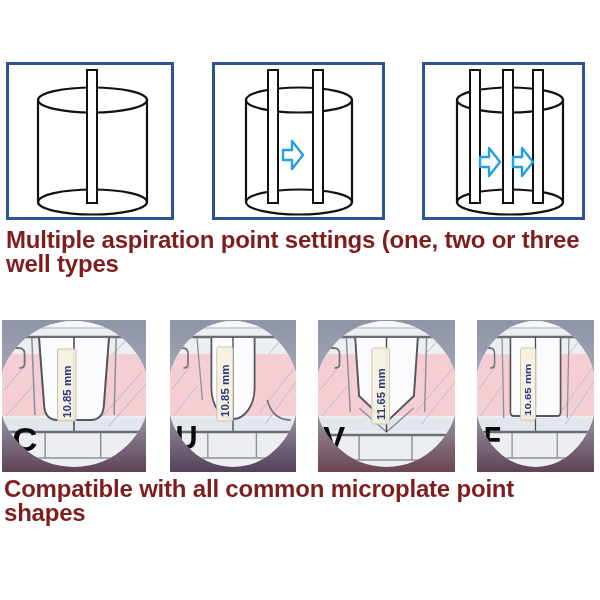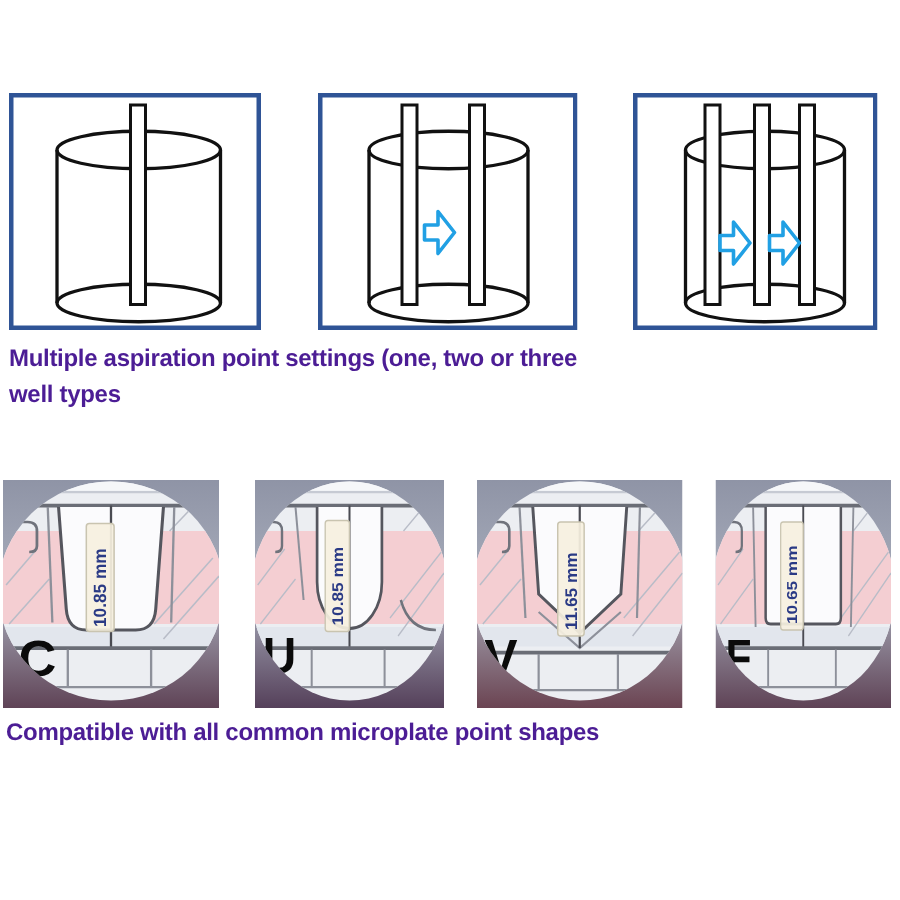--- a/index.html
+++ b/index.html
@@ -1,19 +1,19 @@
 <!DOCTYPE html>
 <html><head>
 <meta charset="utf-8">
 <style>
   html,body{margin:0;padding:0;}
   body{width:600px;height:600px;background:#fff;font-family:"Liberation Sans",sans-serif;position:relative;overflow:hidden;}
   .abs{position:absolute;}
   .box-svg{display:block;}
-  .caption{color:#4c1d95;font-weight:bold;font-size:16px;line-height:23.5px;letter-spacing:-0.2px;}
+  .caption{color:#7f1d1d;font-weight:bold;font-size:24px;line-height:23.5px;letter-spacing:-0.2px;}
   #caption1{left:6px;top:228px;width:588px;}
   #caption2{left:4px;top:477px;width:592px;}
   .photo{top:320px;height:152px;}
   .photo svg{display:block;width:100%;height:100%;}
   #photo-c{left:2px;width:144px;}
   #photo-u{left:170px;width:126px;}
   #photo-v{left:318px;width:137px;}
   #photo-f{left:477px;width:117px;}
   #box1{left:6px;top:62px;}
   #box2{left:212px;top:62px;}

